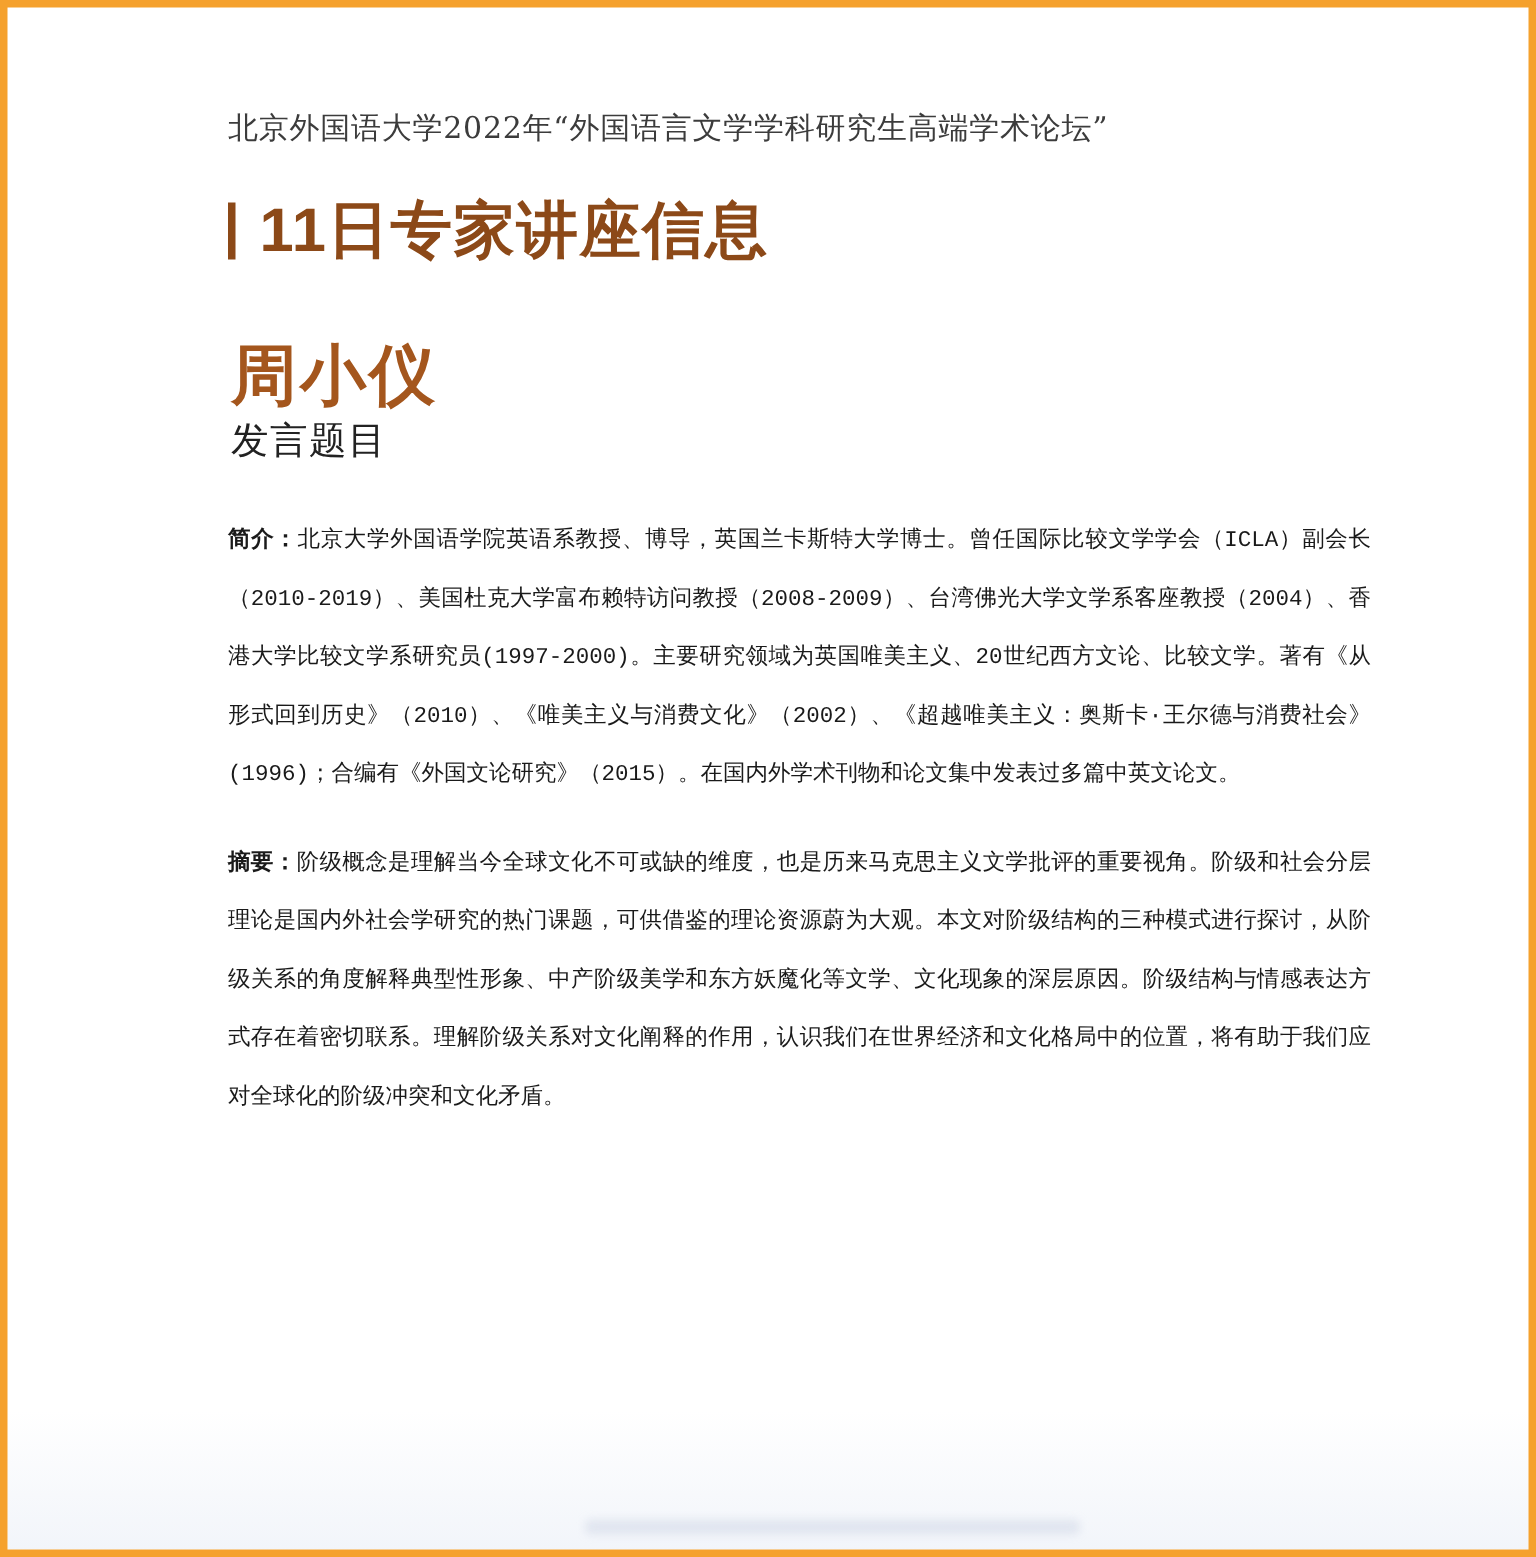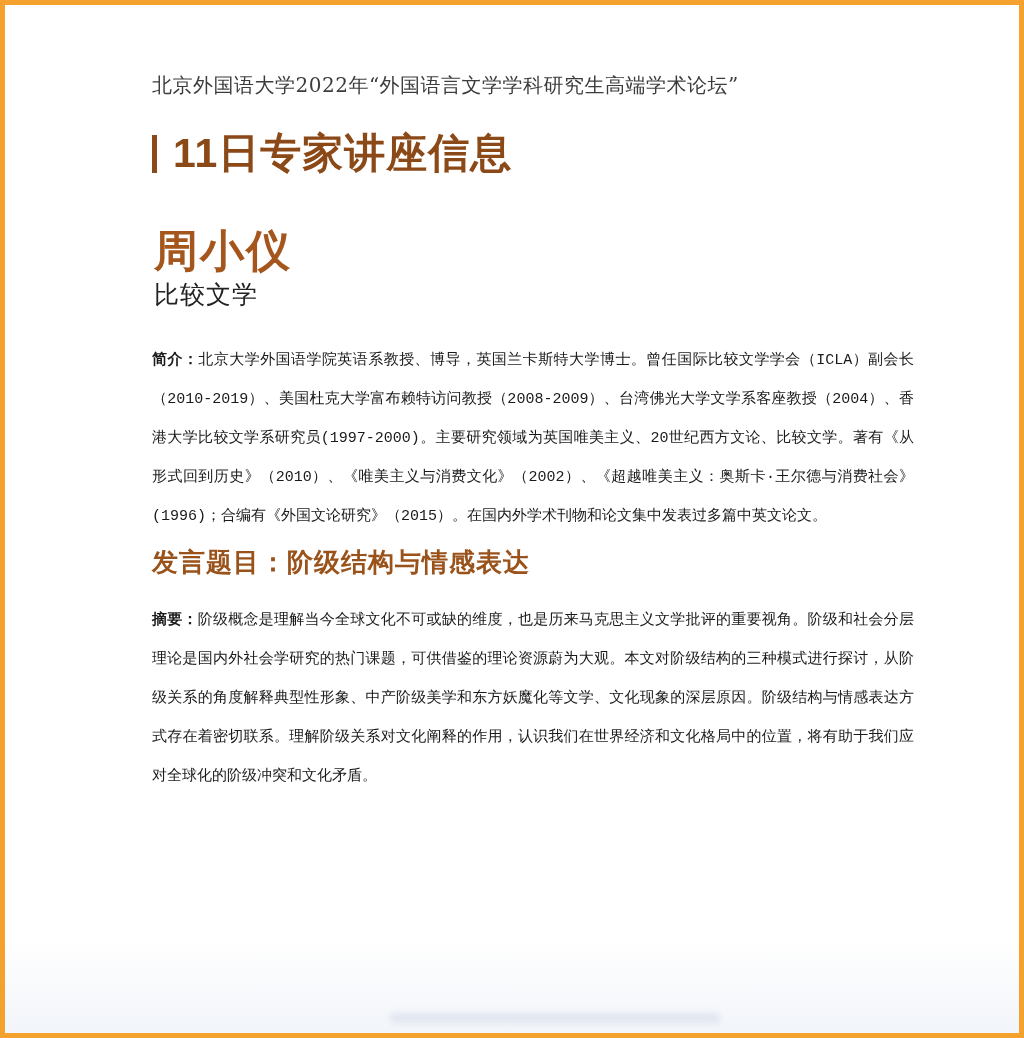--- a/index.html
+++ b/index.html
@@ -105,29 +105,26 @@
 
     <div class="conf-header">北京外国语大学2022年“外国语言文学学科研究生高端学术论坛”</div>
 
     <h1 class="section-title">
       <span class="title-bar"></span>
       <span>11日专家讲座信息</span>
     </h1>
 
     <h2 class="speaker-name">周小仪</h2>
 
-    <div class="affiliation">比较文学</div>
+    <div class="affiliation">发言题目</div>
 
     <p class="body-para">
       <span class="label">简介：</span><span>北京大学外国语学院英语系教授、博导，英国兰卡斯特大学博士。曾任国际比较文学学会（ICLA）副会长（2010-2019）、美国杜克大学富布赖特访问教授（2008-2009）、台湾佛光大学文学系客座教授（2004）、香港大学比较文学系研究员(1997-2000)。主要研究领域为英国唯美主义、20世纪西方文论、比较文学。著有《从形式回到历史》（2010）、《唯美主义与消费文化》（2002）、《超越唯美主义：奥斯卡·王尔德与消费社会》(1996)；合编有《外国文论研究》（2015）。在国内外学术刊物和论文集中发表过多篇中英文论文。</span>
     </p>
 
-    <h3 class="topic-heading">
-      <span>发言题目：</span><span>阶级结构与情感表达</span>
-    </h3>
 
     <p class="body-para abstract-para">
       <span class="label">摘要：</span><span>阶级概念是理解当今全球文化不可或缺的维度，也是历来马克思主义文学批评的重要视角。阶级和社会分层理论是国内外社会学研究的热门课题，可供借鉴的理论资源蔚为大观。本文对阶级结构的三种模式进行探讨，从阶级关系的角度解释典型性形象、中产阶级美学和东方妖魔化等文学、文化现象的深层原因。阶级结构与情感表达方式存在着密切联系。理解阶级关系对文化阐释的作用，认识我们在世界经济和文化格局中的位置，将有助于我们应对全球化的阶级冲突和文化矛盾。</span>
     </p>
 
   </div>
 
   <div class="page-bleed-artifact"></div>
 </div>
 

